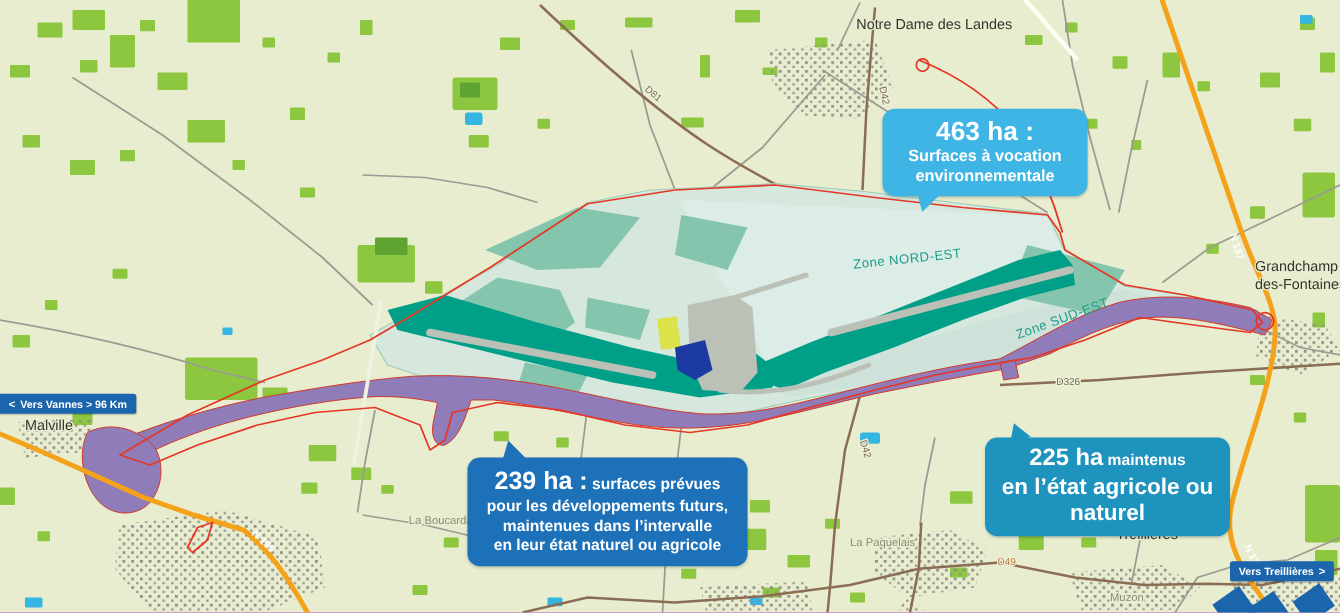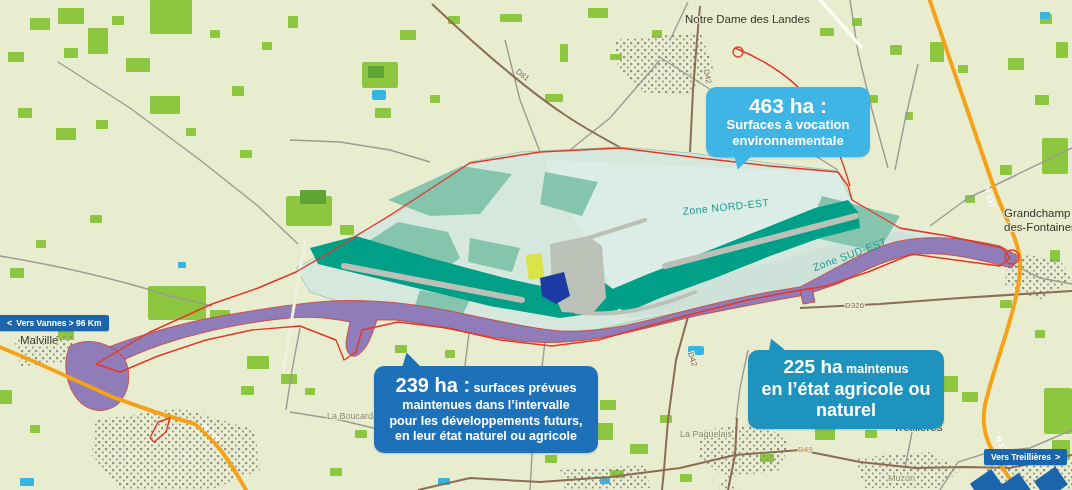--- a/index.html
+++ b/index.html
@@ -24,21 +24,21 @@
   .co-env .big{font-size:21px;line-height:1.05;display:block;text-align:center;}
   .co-env .ln{font-size:13px;line-height:1.2;display:block;}
   .co-env .tail{left:26px;bottom:-13px;border-left:7px solid transparent;border-right:12px solid transparent;
                 border-top:16px solid #3fb5e5;transform:rotate(9deg);}
   .co-fut{left:374px;top:366px;width:214px;padding:7px 5px 8px;background:#1d71b8;}
   .co-fut .head{font-size:12.5px;line-height:1.25;}
   .co-fut .big{font-size:20px;}
   .co-fut .ln{font-size:12.5px;line-height:1.25;display:block;}
   .co-fut .tail{left:26px;top:-14px;border-left:8px solid transparent;border-right:11px solid transparent;
                 border-bottom:16px solid #1d71b8;transform:rotate(-10deg);}
-  .co-agr{left:748px;top:350px;width:188px;padding:6px 4px 7px;background:#1e93be;}
+  .co-agr{left:788px;top:350px;width:188px;padding:6px 4px 7px;background:#1e93be;}
   .co-agr .head{font-size:12.5px;line-height:1.2;}
   .co-agr .big{font-size:19px;}
   .co-agr .ln{font-size:18px;line-height:1.2;display:block;}
   .co-agr .tail{left:18px;top:-12px;border-left:7px solid transparent;border-right:10px solid transparent;
                 border-bottom:14px solid #1e93be;transform:rotate(-16deg);}
 
   
   .dirsign{position:absolute;display:flex;align-items:center;gap:4px;background:#1b65ad;color:#fff;
            font-size:8.5px;font-weight:bold;padding:3px 7px;box-shadow:0 1px 1px rgba(0,0,0,.2);}
   .dirsign .chev{font-size:9px;font-weight:bold;}
@@ -297,22 +297,22 @@
 <div class="callout co-env">
   <span class="big">463 ha :</span>
   <span class="ln">Surfaces à vocation</span>
   <span class="ln">environnementale</span>
   <div class="tail"></div>
 </div>
 
 <div class="callout co-fut">
   <div class="head"><span class="big">239 ha :</span>
     <span>surfaces prévues</span></div>
+  <span class="ln">pour les développements futurs,</span>
   <span class="ln">maintenues dans l’intervalle</span>
-  <span class="ln">pour les développements futurs,</span>
   <span class="ln">en leur état naturel ou agricole</span>
   <div class="tail"></div>
 </div>
 
 <div class="callout co-agr">
   <div class="head"><span class="big">225 ha</span>
     <span>maintenus</span></div>
   <span class="ln">en l’état agricole ou naturel</span>
   <div class="tail"></div>
 </div>

